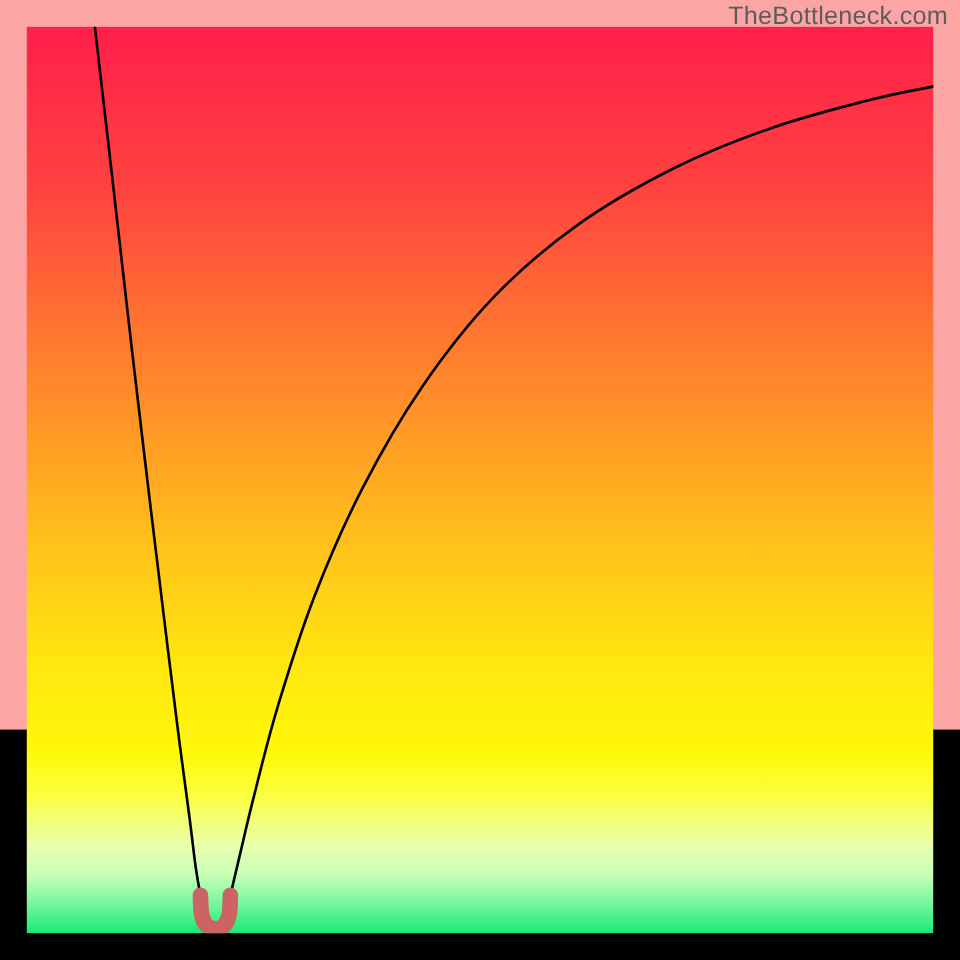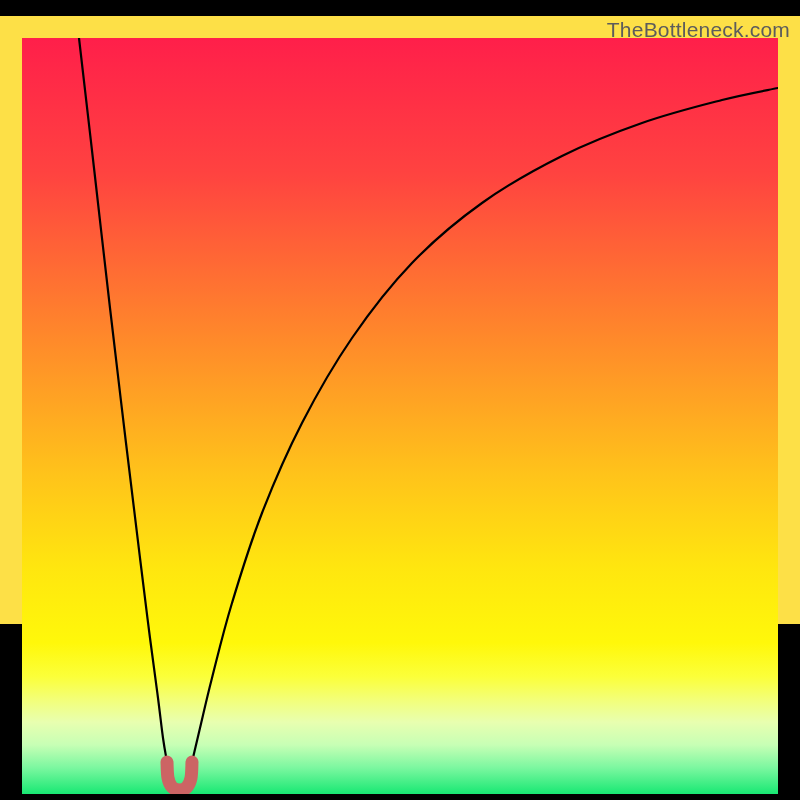--- a/index.html
+++ b/index.html
@@ -7,24 +7,24 @@
     padding: 0;
     width: 800px;
     height: 800px;
     overflow: hidden;
     background: #000;
     font-family: Arial, Helvetica, sans-serif;
   }
   .frame {
     position: absolute;
     left: 0;
-    top: 16px;
+    top: 0;
     width: 800px;
     height: 608px;
-    background: #fde047;
+    background: #fca5a5;
   }
   .plot {
     position: absolute;
     left: 22px;
     top: 22px;
     width: 756px;
     height: 756px;
     overflow: hidden;
   }
   .plot svg {

